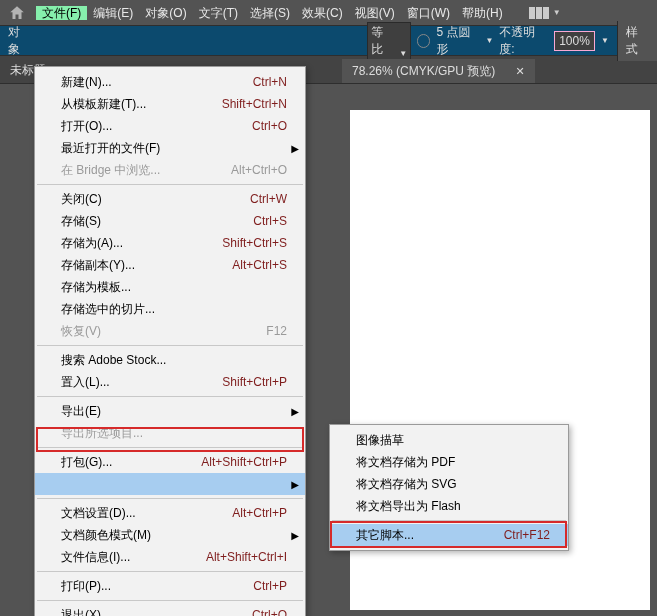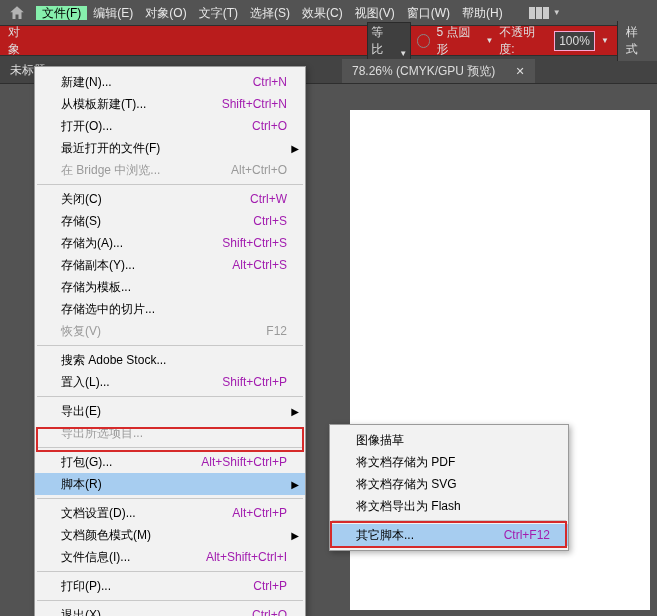--- a/index.html
+++ b/index.html
@@ -8,21 +8,21 @@
 .menubar { height:26px; background:#535353; display:flex; align-items:center; padding-left:8px; border-bottom:1px solid #2e2e2e; }
 .home-icon { width:18px; height:18px; margin-right:10px; opacity:.8; }
 .home-icon svg { width:100%; height:100%; }
 .menubar-item { color:#e8e8e8; padding:0 6px; height:26px; line-height:26px; cursor:default; }
 .menubar-item.active { background:#86efac; color:#000; }
 .arrange-icon { margin-left:20px; display:flex; align-items:center; color:#ccc; gap:2px; }
 .arrange-icon .blocks { display:flex; gap:1px; }
 .arrange-icon .blk { width:6px; height:12px; background:#ccc; }
 .arrange-icon .tri { font-size:8px; margin-left:2px; }
 
-.option-bar { height:30px; background:#b91c1c; display:flex; align-items:center; border-bottom:1px solid #2e2e2e; color:#ddd; padding-left:8px; }
+.option-bar { height:30px; background:#0c4a6e; display:flex; align-items:center; border-bottom:1px solid #2e2e2e; color:#ddd; padding-left:8px; }
 .ob-label { color:#ddd; margin-right:6px; }
 .ob-field { background:#3f3f3f; color:#ddd; padding:2px 4px; border:1px solid #f9a8d4; }
 .ob-seg { margin-left:330px; display:flex; align-items:center; gap:6px; }
 .ob-seg .sel { background:#3f3f3f; color:#ddd; padding:1px 3px; border:1px solid #2a2a2a; display:flex; align-items:flex-end; gap:6px;}
 .ob-seg .sel .tri { font-size:8px; }
 .ob-seg .swatch { display:flex; align-items:center; gap:6px; }
 .ob-seg .circ { width:14px; height:14px; border-radius:7px; border:1px solid #888; }
 .samp-btn { background:#535353; color:#ddd; padding:3px 8px; border-left:1px solid #2a2a2a; margin-left:8px; }
 
 .tab-strip { height:28px; background:#434343; display:flex; align-items:flex-end; padding-left:4px; color:#ddd; border-bottom:1px solid #2e2e2e; }
@@ -31,21 +31,21 @@
 .tab-frag { padding:4px 6px; color:#ddd; }
 
 .canvas-area { position:absolute; left:350px; top:110px; width:300px; height:500px; background:#fff; }
 
 
 .menu { position:absolute; background:#f2f2f2; border:1px solid #9a9a9a; box-shadow:2px 2px 6px rgba(0,0,0,.3); padding:4px 0; }
 .menu-file { left:34px; top:26px; width:272px;margin-top:40px; }
 .menu-row { display:flex; align-items:center; height:22px; padding:0 18px 0 26px; color:#000; cursor:default; position:relative; }
 .menu-row.disabled { color:#9a9a9a; }
 .menu-row .label { flex:1; }
-.menu-row .accel { color:#a21caf; margin-left:20px; }
+.menu-row .accel { color:#7f1d1d; margin-left:20px; }
 .menu-row.disabled .accel { color:#9a9a9a; }
 .menu-row.hover { background:#a7cdf0; }
 .menu-row .arrow { position:absolute; right:6px; font-size:10px; }
 .menu-sep { height:1px; background:#c8c8c8; margin:3px 2px; }
 .red-box { position:absolute; border:2px solid #d62a2a; pointer-events:none; }
 .red-box.r1 { left:36px; top:427px; width:268px; height:25px; }
 .red-box.r2 { left:330px; top:521px; width:237px; height:27px; }
 
 .menu-sub { left:329px; top:424px; width:240px; }
 </style>
@@ -161,21 +161,20 @@
     </div>
     <div class="menu-row disabled">
       <span class="label">导出所选项目...</span>
     </div>
     <div class="menu-sep"></div>
     <div class="menu-row">
       <span class="label">打包(G)...</span>
       <span class="accel">Alt+Shift+Ctrl+P</span>
     </div>
     <div class="menu-row hover">
-      <span class="label">脚本(R)</span>
       <span class="arrow">▶</span>
     </div>
     <div class="menu-sep"></div>
     <div class="menu-row">
       <span class="label">文档设置(D)...</span>
       <span class="accel">Alt+Ctrl+P</span>
     </div>
     <div class="menu-row">
       <span class="label">文档颜色模式(M)</span>
       <span class="arrow">▶</span>

